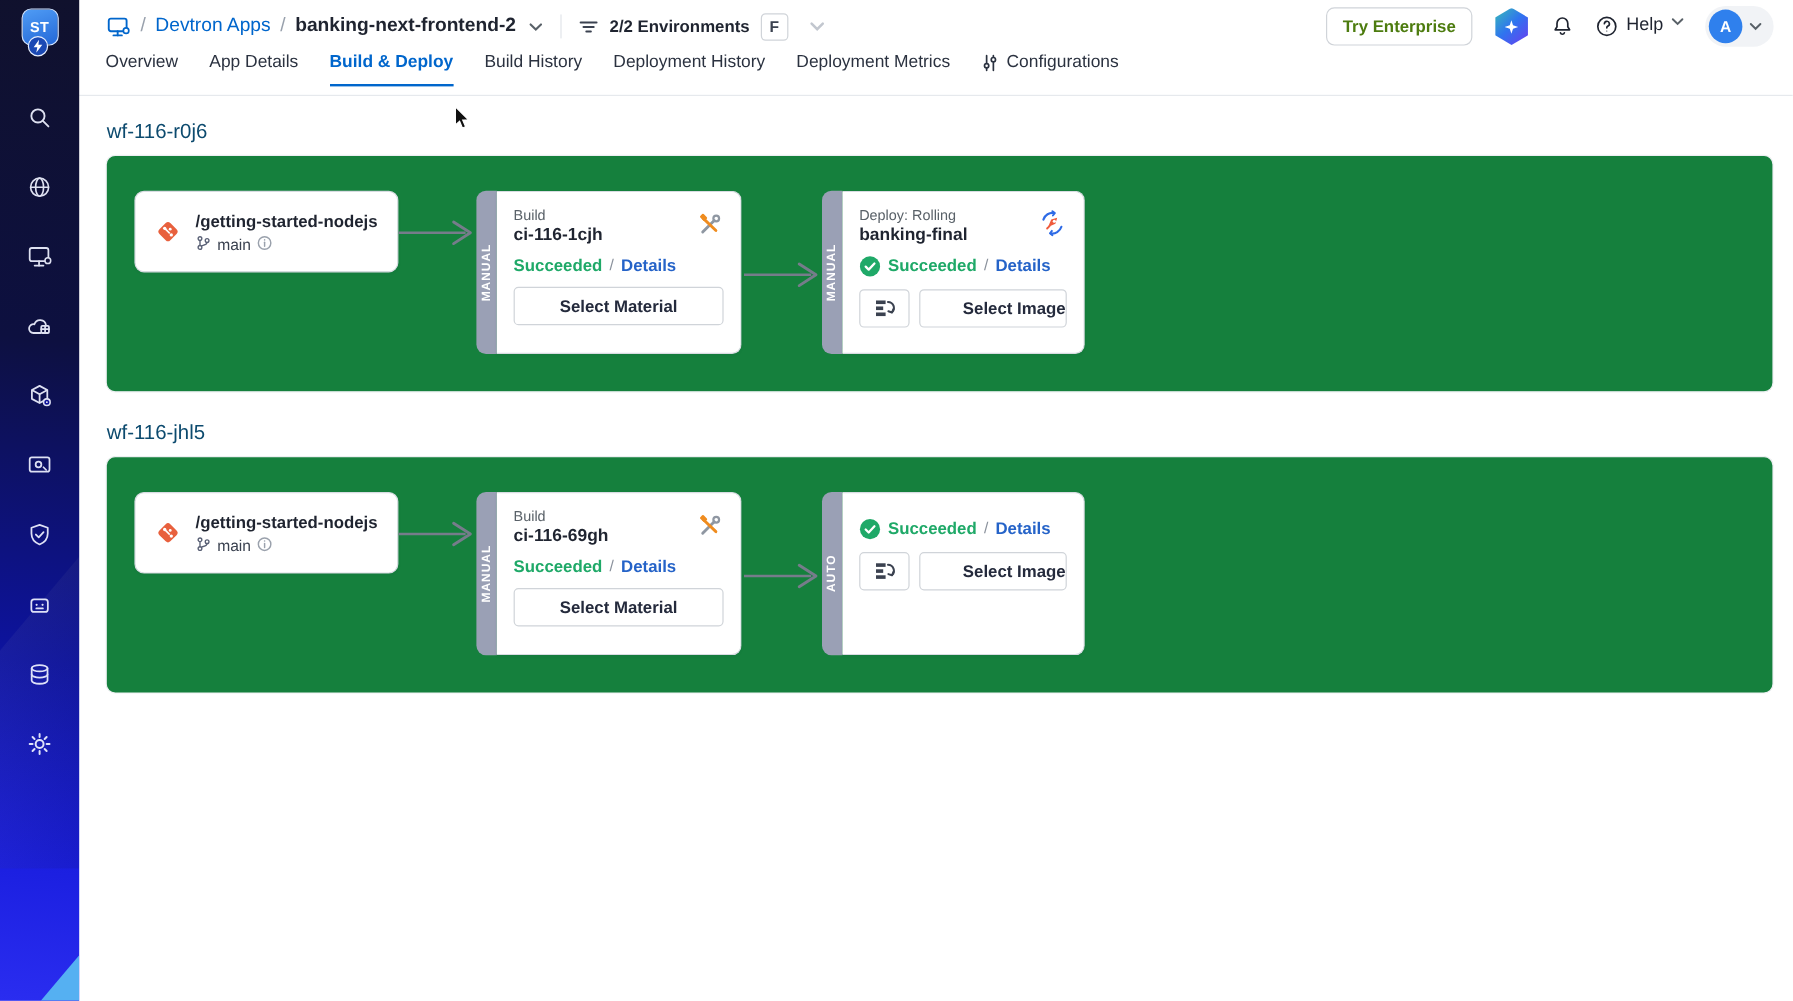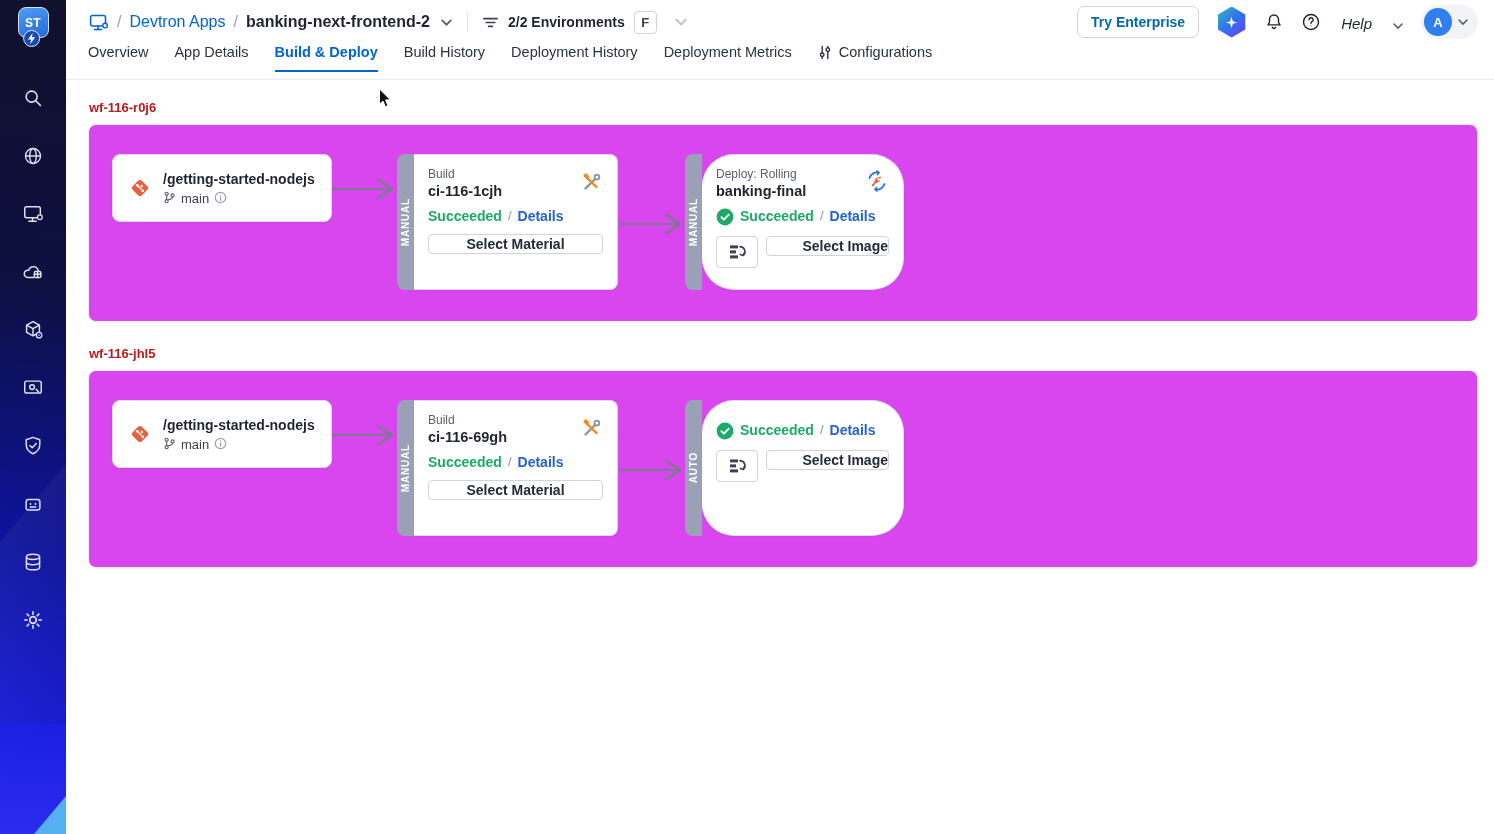--- a/index.html
+++ b/index.html
@@ -32,72 +32,72 @@
   .header { height:44px; display:flex; align-items:center; padding:0 16px 0 22px; background:#fff; }
   .crumbs { display:flex; align-items:center; gap:8px; font-size:16px; }
   .crumb-sep { color:#98a0ac; }
   .crumb-link { color:#0066cc; cursor:pointer; }
   .crumb-app { font-weight:600; color:#1f2430; }
   .hdr-divider { width:1px; height:20px; background:#e2e5ea; margin:0 14px; }
   .env-group { display:flex; align-items:center; gap:9px; font-size:14px; font-weight:600; color:#1f2430; }
   .env-badge { width:23px; height:23px; border:1px solid #d0d4d9; border-radius:4px;
     display:flex; align-items:center; justify-content:center; font-size:13px; font-weight:600; color:#3b4250; background:#fff; }
   .hdr-right { margin-left:auto; display:flex; align-items:center; gap:17px; }
-  .try-btn { border:1px solid #d0d4d9; background:#fff; color:#0369a1; font-weight:600;
+  .try-btn { border:1px solid #d0d4d9; background:#fff; color:#4d7c0f; font-weight:600;
     font-size:14px; padding:7px 13px; border-radius:7px; cursor:pointer;
     font-family:"Liberation Sans",sans-serif; }
   .hexagon { width:31px; height:31px;
     clip-path:polygon(50% 0,94% 26%,94% 74%,50% 100%,6% 74%,6% 26%);
     background:linear-gradient(135deg,#39c0b4 0%,#2f74ef 48%,#7038f0 100%);
     display:flex; align-items:center; justify-content:center; cursor:pointer; }
-  .help-group { display:flex; align-items:flex-end; gap:20px; font-size:15px; cursor:pointer;font-style:italic; }
+  .help-group { display:flex; align-items:flex-start; gap:6px; font-size:15px; cursor:pointer; }
   .avatar-pill { display:flex; align-items:center; gap:5px; background:#f1f3f6;
     border-radius:17px; padding:3px 9px 3px 3px; cursor:pointer; }
   .avatar { width:28px; height:28px; border-radius:50%; background:#2f80ed; color:#fff;
     display:flex; align-items:center; justify-content:center; font-size:13px; font-weight:700; }
 
   
   .tabs { display:flex; align-items:flex-start; gap:26px; padding:0 16px 0 22px; height:36px;
     border-bottom:1px solid #e6e9ed; background:#fff; }
   .tab { font-size:14.5px; color:#2b3240; padding-bottom:10px; cursor:pointer;
     display:flex; align-items:center; gap:7px; border-bottom:2px solid transparent; }
   .tab.active { color:#0066cc; font-weight:600; border-bottom-color:#0066cc; }
 
   
   .content { padding:20px 16px 0 22px; position:relative; }
-  .wf-title { font-size:13px; font-weight:700; color:#b91c1c; margin:0 0 9px 1px; }
-  .wf-box { position:relative; height:198px; background:#d946ef; border:1px solid #edeff2;
+  .wf-title { font-size:17px; font-weight:400; color:#0c4a6e; margin:0 0 9px 1px; }
+  .wf-box { position:relative; height:198px; background:#15803d; border:1px solid #edeff2;
     border-radius:8px; margin-bottom:24px; }
 
   .card { background:#fff; border:1px solid #d8dce2; border-radius:8px;
     box-shadow:0 1px 2px rgba(21,30,50,.05); }
   .source-node { position:absolute; left:23px; top:29px; width:220px; height:68px;
     display:flex; align-items:center; gap:12px; padding:0 12px 0 16px; cursor:pointer; }
   .src-repo { font-size:14px; font-weight:700; color:#1f2430; }
   .src-branch { display:flex; align-items:flex-start; gap:5px; margin-top:4px;
     font-size:13px; color:#3b4250; }
 
   .pipe-node { position:absolute; top:29px; height:136px; display:flex; }
   .pipe-node.build { left:308px; }
   .pipe-node.deploy { left:596px; }
   .trigger-tab { width:17px; background:#9aa0b5; border-radius:8px 0 0 8px;
     display:flex; align-items:center; justify-content:center; }
   .trigger-tab span { writing-mode:vertical-rl; transform:rotate(180deg);
     font-size:10px; font-weight:700; color:#fff; letter-spacing:.8px; }
   .pipe-card { border-radius:0 8px 8px 0; border-left:none; padding:12px 14px; }
   .pipe-node.build .pipe-card { width:204px; }
-  .pipe-node.deploy .pipe-card { width:202px;border-radius:32px; }
+  .pipe-node.deploy .pipe-card { width:202px; }
   .pipe-head { display:flex; justify-content:space-between; align-items:flex-start; }
   .pipe-label { font-size:12px; color:#596168; }
   .pipe-name { font-size:14.5px; font-weight:700; color:#1f2430; margin-top:2px; }
   .status-row { display:flex; gap:6px; margin-top:9px; font-size:14px; }
   .status-ok { color:#1fa968; font-weight:600; }
   .status-sep { color:#8a919c; font-size:13px; }
   .details-link { color:#2563c8; font-weight:600; cursor:pointer; }
-  .btn { margin-top:10px; height:20px; background:#fff; border:1px solid #d0d4d9;
+  .btn { margin-top:10px; height:32px; background:#fff; border:1px solid #d0d4d9;
     border-radius:4px; font-size:14px; font-weight:600; color:#242a3c; cursor:pointer;
     font-family:"Liberation Sans",sans-serif; }
   .btn.full { width:100%; }
   .btn-row { display:flex; gap:8px; }
   .icon-btn { width:42px; display:flex; align-items:center; justify-content:center; margin-top:10px;
     height:32px; background:#fff; border:1px solid #d0d4d9; border-radius:4px; cursor:pointer; }
   .btn-row .btn { flex:1;text-align:right; }
 
   .arrow { position:absolute; }
   .a1 { left:243px; top:52px; }

